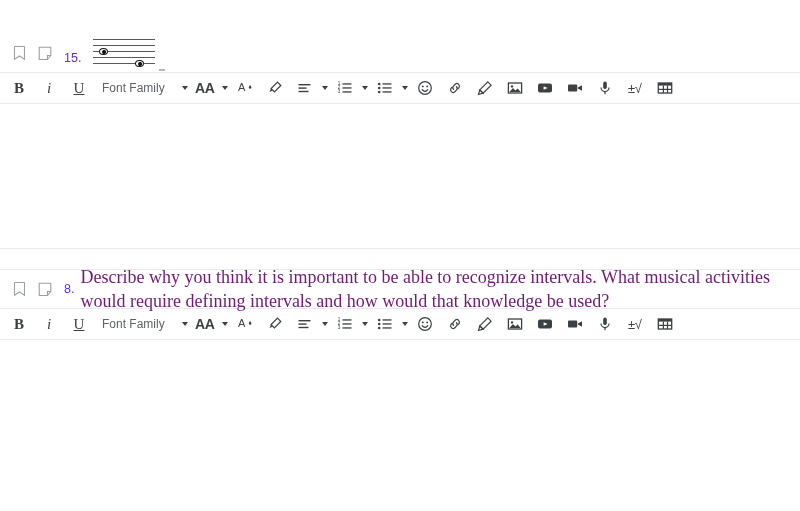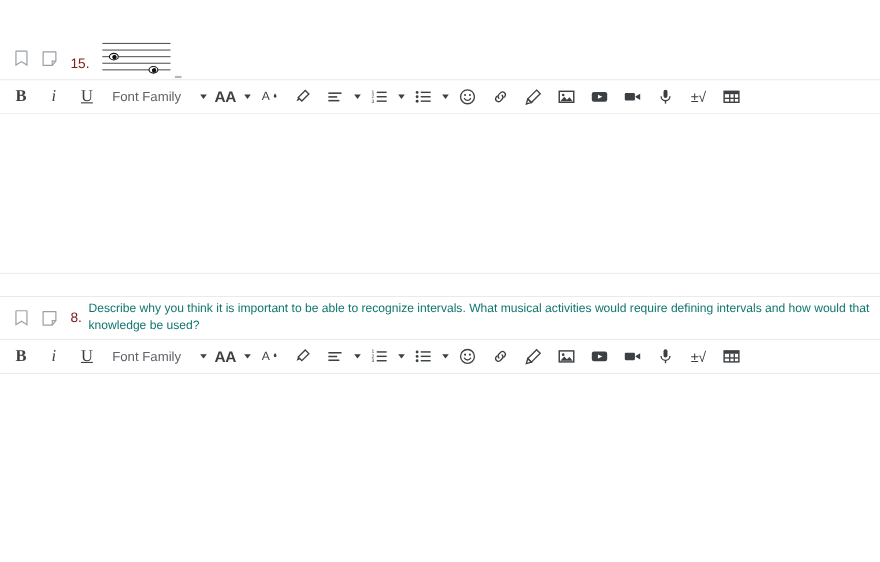--- a/index.html
+++ b/index.html
@@ -34,29 +34,30 @@
     display: flex;
     align-items: center;
     justify-content: center;
     cursor: pointer;
   }
   .icon-btn svg { display: block; }
 
   .q-number {
     font-size: 12.5px;
     line-height: 1;
-    color: #7f1d1d;
+    color: #6d28d9;
     padding: 0 4px 0 6px;
     white-space: nowrap;
   }
   .q-text {
-    font-size: 11px;
+    font-size: 18px;
     line-height: 1.35;
-    color: #0f766e;
+    color: #701a75;
     padding-left: 2px;
+    font-family: Liberation Serif, serif;
   }
 
   
   .staff-wrap {
     position: relative;
     display: inline-block;
     margin-left: 8px;
   }
   .staff {
     position: relative;

